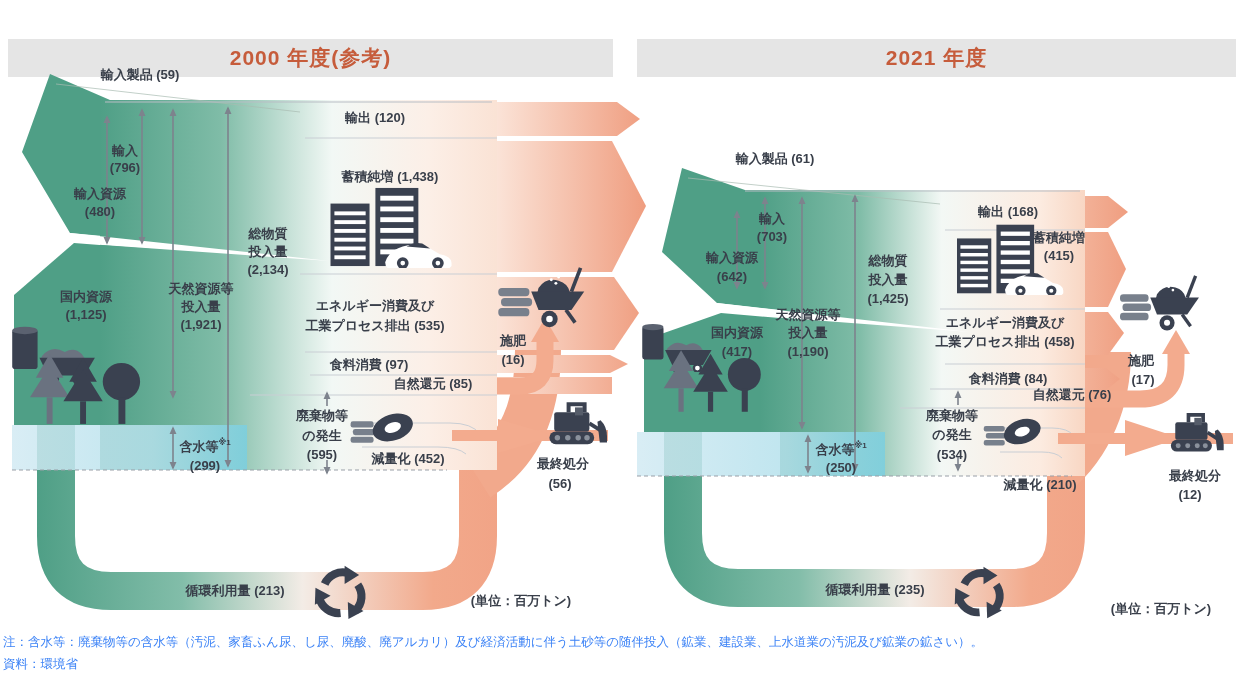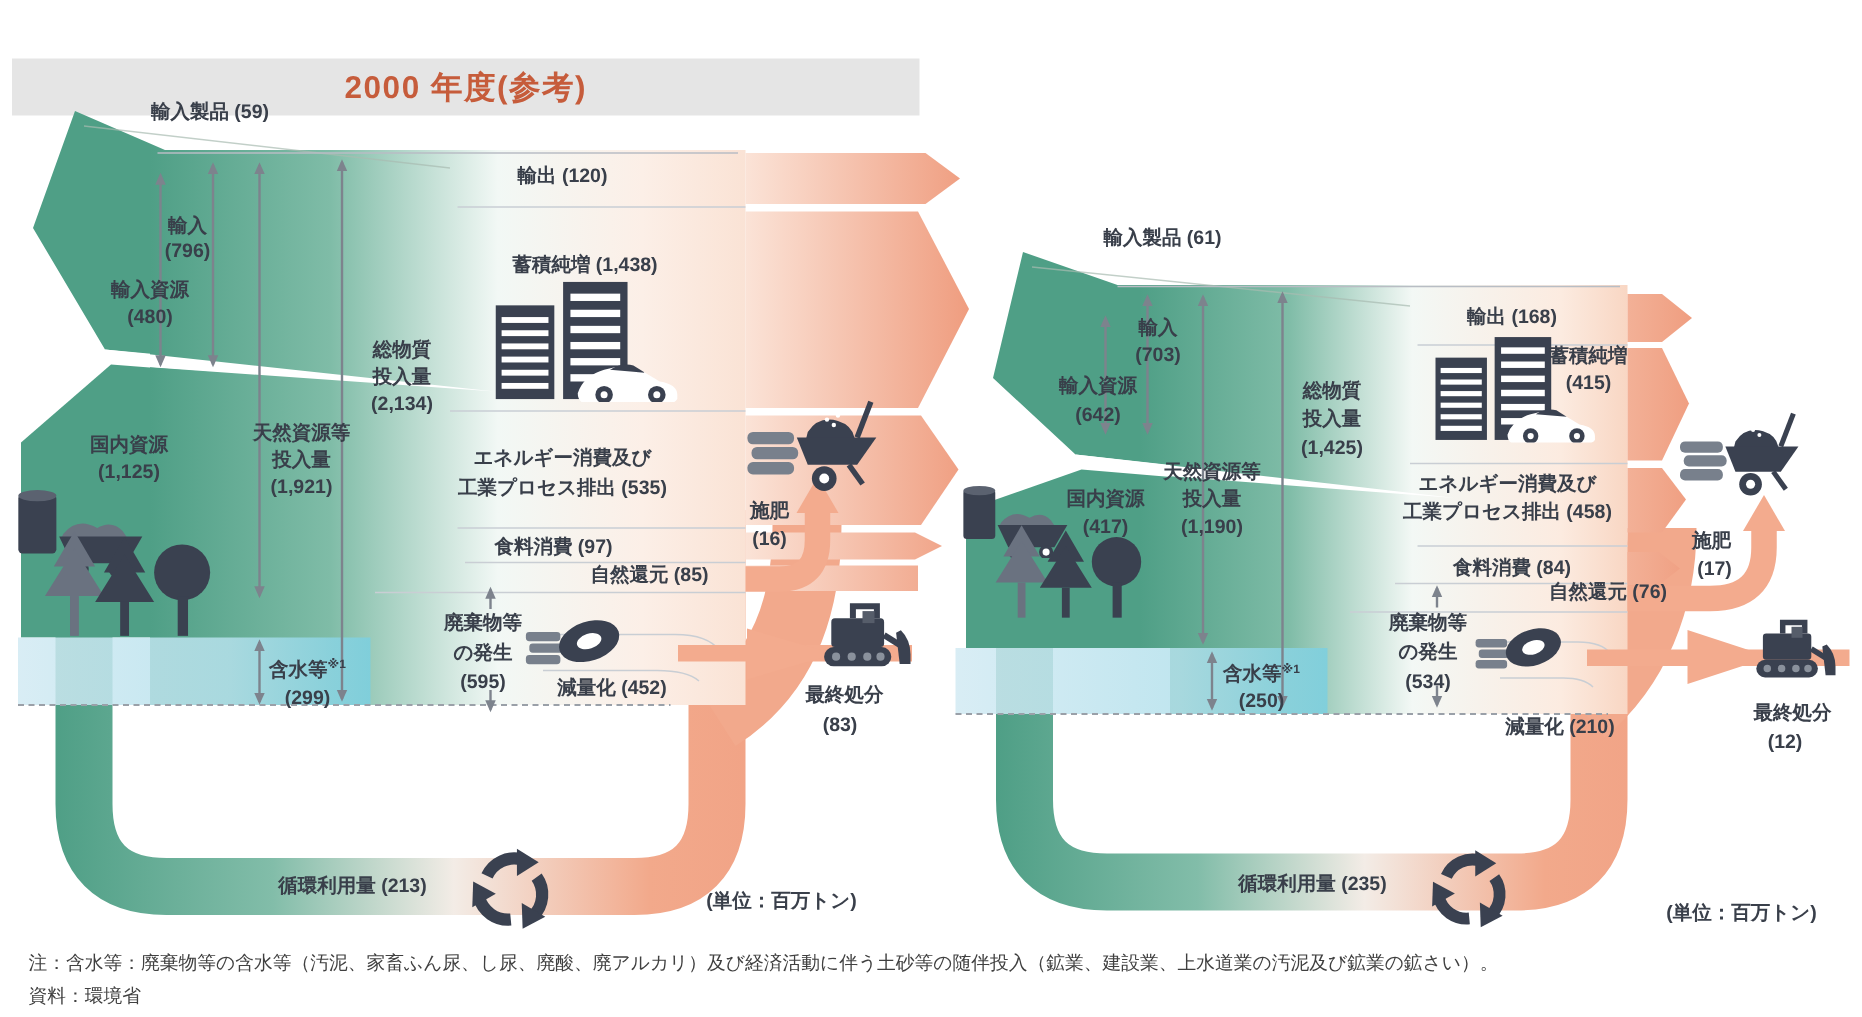--- a/index.html
+++ b/index.html
@@ -5,28 +5,29 @@
   html,body{margin:0;padding:0;background:#fff;}
   #stage{position:relative;width:1241px;height:678px;background:#fff;overflow:hidden;
          font-family:"Liberation Sans","DejaVu Sans",sans-serif;}
   .titlebar{position:absolute;top:8px;height:38px;background:#e5e5e5;display:flex;
             align-items:center;justify-content:center;font-size:21px;font-weight:bold;
             color:#c65c3b;letter-spacing:1px;margin-top:31px;}
   svg.flow{position:absolute;left:0;top:0;}
   .lb{position:absolute;transform:translate(-50%,-50%);white-space:nowrap;
       font-size:13px;font-weight:600;color:#393f4a;line-height:1;}
   .lb sup{font-size:8px;font-weight:600;}
-  .footer{position:absolute;left:19px;color:#404040;font-size:12.5px;white-space:nowrap;}
+  .footer{position:absolute;left:3px;color:#3b82f6;font-size:12.5px;white-space:nowrap;}
 </style>
 </head>
 <body>
 
 <div id="stage">
 
   <div class="titlebar" style="left:8px;width:605px;">2000 年度(参考)</div>
+  <div class="titlebar" style="left:637px;width:599px;">2021 年度</div>
 
   <svg class="flow" width="1241" height="678" viewBox="0 0 1241 678">
     <defs>
       <linearGradient id="gBodyL" gradientUnits="userSpaceOnUse" x1="100" y1="0" x2="500" y2="0">
         <stop offset="0" stop-color="#4f9f86"></stop>
           <stop offset="0.3" stop-color="#7fbca7"></stop>
         <stop offset="0.58" stop-color="#f2f8f5"></stop>
           <stop offset="0.82" stop-color="#fcefe7"></stop>
         <stop offset="1" stop-color="#fae2d4"></stop>
       </linearGradient>
@@ -303,21 +304,21 @@
   <div class="lb" style="left:375px;top:325px">工業プロセス排出 (535)</div>
   <div class="lb" style="left:369px;top:364px">食料消費 (97)</div>
   <div class="lb" style="left:433px;top:383px">自然還元 (85)</div>
   <div class="lb" style="left:513px;top:340px">施肥</div>
   <div class="lb" style="left:513px;top:359px">(16)</div>
   <div class="lb" style="left:322px;top:415px">廃棄物等</div>
   <div class="lb" style="left:322px;top:435px">の発生</div>
   <div class="lb" style="left:322px;top:454px">(595)</div>
   <div class="lb" style="left:408px;top:458px">減量化 (452)</div>
   <div class="lb" style="left:563px;top:463px">最終処分</div>
-  <div class="lb" style="left:560px;top:483px">(83)</div>
+  <div class="lb" style="left:560px;top:483px">(56)</div>
   <div class="lb" style="left:205px;top:446px"><span>含水等</span><sup>※1</sup></div>
   <div class="lb" style="left:205px;top:465px">(299)</div>
   <div class="lb" style="left:235px;top:590px">循環利用量 (213)</div>
   <div class="lb" style="left:521px;top:600px">(単位：百万トン)</div>
 
   <div class="lb" style="left:775px;top:158px">輸入製品 (61)</div>
   <div class="lb" style="left:772px;top:218px">輸入</div>
   <div class="lb" style="left:772px;top:236px">(703)</div>
   <div class="lb" style="left:732px;top:257px">輸入資源</div>
   <div class="lb" style="left:732px;top:276px">(642)</div>

